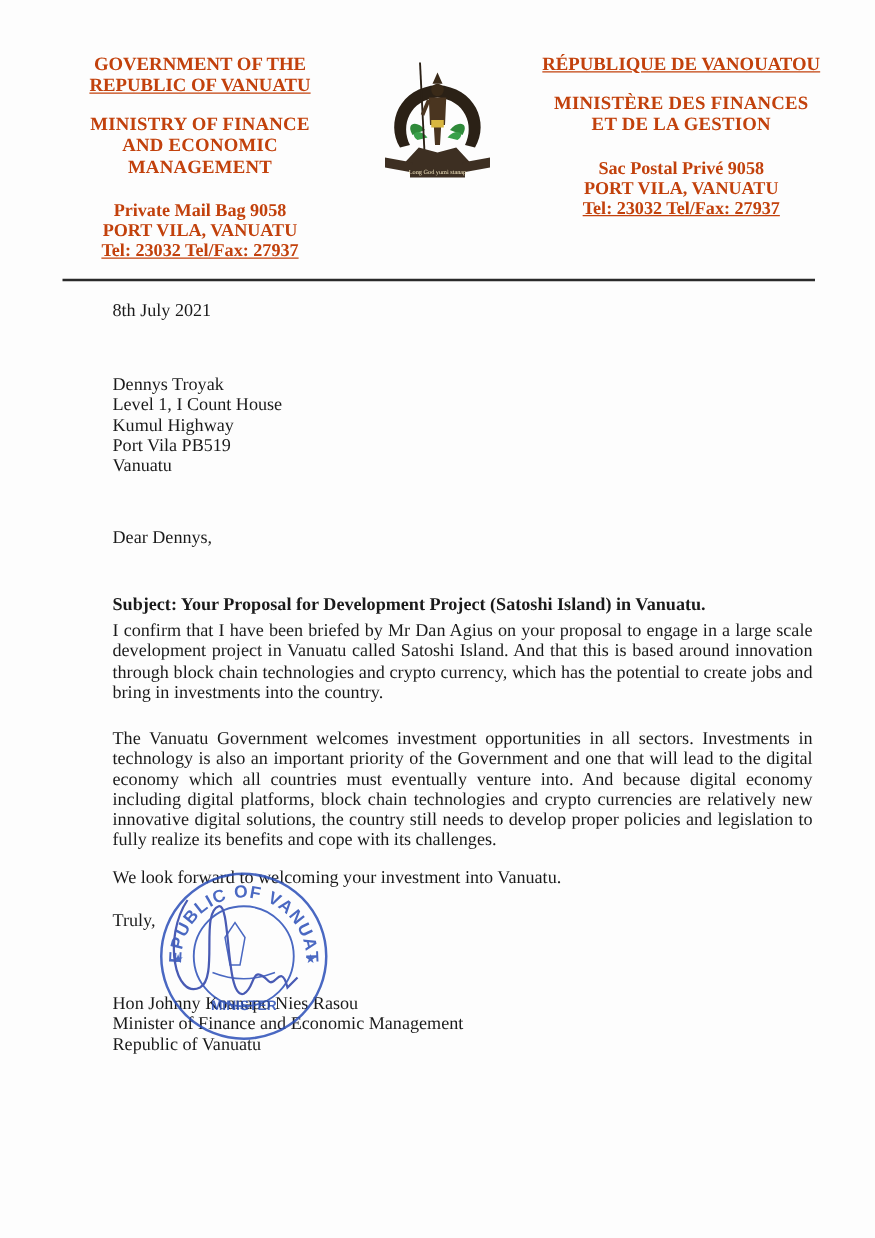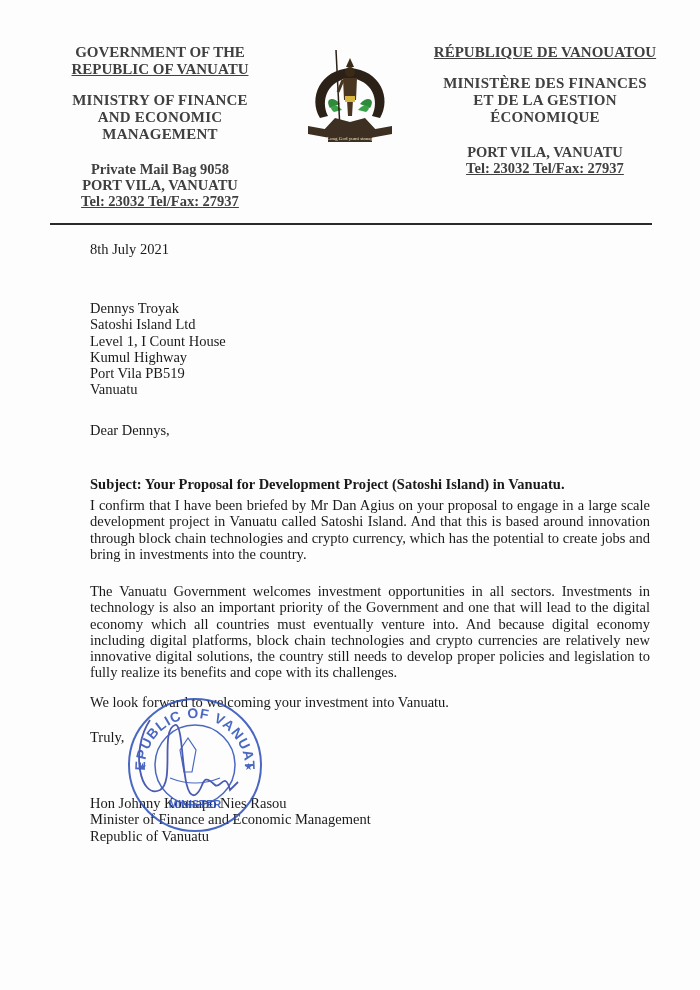--- a/index.html
+++ b/index.html
@@ -3,21 +3,21 @@
   <meta charset="utf-8">
   <style>
     html, body { margin: 0; padding: 0; }
     body {
       width: 700px; height: 990px; background: #fdfdfd;
       font-family: "Liberation Serif", "DejaVu Serif", serif;
       color: #1a1a1a; position: relative; overflow: hidden;
     }
     .header-col {
       position: absolute; top: 44px; width: 240px; text-align: center;
-      color: #404040; font-weight: bold; font-family: "Liberation Serif", serif;
+      color: #c2410c; font-weight: bold; font-family: "Liberation Serif", serif;
     }
     .header-left { left: 40px; }
     .header-right { left: 425px; }
     .hdr-line { font-size: 15px; line-height: 17px; display: block; }
     .hdr-underline { text-decoration: underline; }
     .hdr-gap1 { height: 14px; }
     .hdr-ministry { font-size: 15px; line-height: 17px; display: block; letter-spacing: 0.2px; }
     .hdr-gap2 { height: 18px; }
     .hdr-addr { font-size: 14.5px; line-height: 16px; display: block; }
 
@@ -88,33 +88,32 @@
   <path d="M92 78 L70 82 L70 90 L92 86 Z" fill="#3d2f22"></path>
   <rect x="28" y="84" width="44" height="10" fill="#3d2f22"></rect>
   <text x="50" y="91.5" font-size="5" fill="#f3e6c0" text-anchor="middle" font-family="Liberation Serif, serif">Long God yumi stanap</text>
 </svg>
 
 <div class="header-col header-right">
   <span class="hdr-line hdr-underline">RÉPUBLIQUE DE VANOUATOU</span>
   <div class="hdr-gap1"></div>
   <span class="hdr-ministry">MINISTÈRE DES FINANCES</span>
   <span class="hdr-ministry">ET DE LA GESTION</span>
-  <span class="hdr-ministry">ÉCONOMIQUE</span>
   <div class="hdr-gap2"></div>
+  <span class="hdr-addr">Sac Postal Privé 9058</span>
   <span class="hdr-addr">PORT VILA, VANUATU</span>
   <span class="hdr-addr hdr-underline">Tel: 23032 Tel/Fax: 27937</span>
 </div>
 
 <div class="separator"></div>
 
 <div class="body-text date">8th July 2021</div>
 
 <div class="body-text address">
   <span>Dennys Troyak</span>
-  <span>Satoshi Island Ltd</span>
   <span>Level 1, I Count House</span>
   <span>Kumul Highway</span>
   <span>Port Vila PB519</span>
   <span>Vanuatu</span>
 </div>
 
 <div class="body-text salutation">Dear Dennys,</div>
 
 <div class="body-text subject">Subject: Your Proposal for Development Project (Satoshi Island) in Vanuatu.</div>
 

